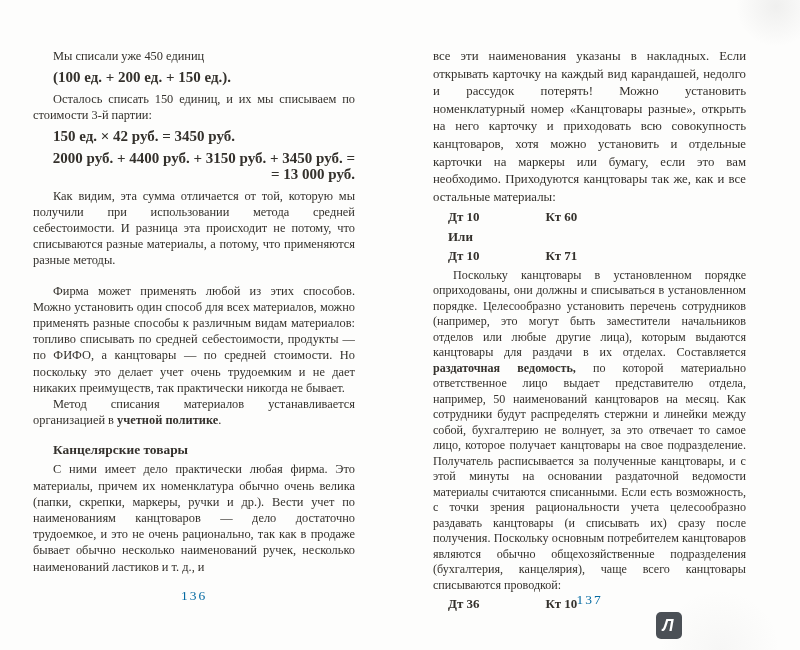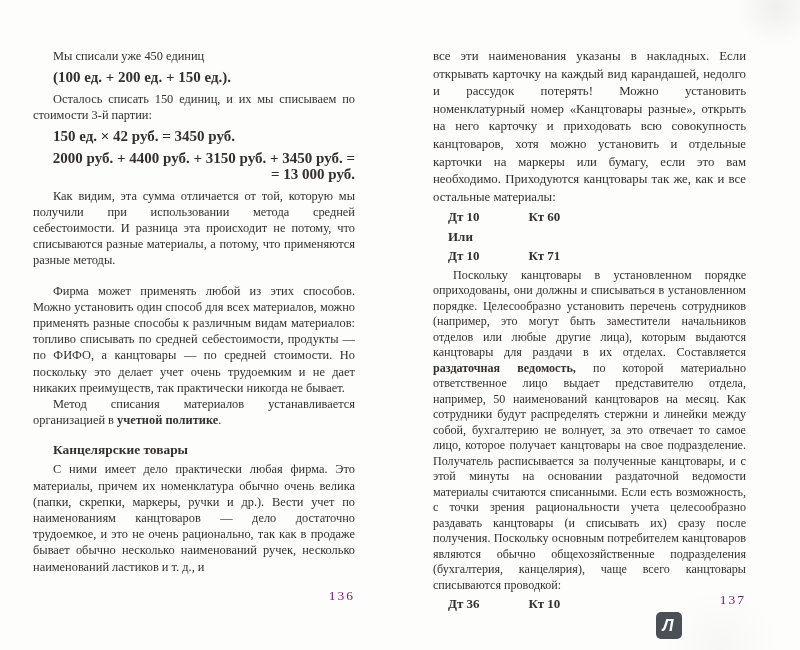--- a/index.html
+++ b/index.html
@@ -24,29 +24,29 @@
   .formula {
     font-weight: bold; margin: 5px 0 5px 20px;
     font-size: 15px; line-height: 16.5px;
   }
   .formula-centered { margin-left: 0; text-align: right; }
   .formula-line { display: block; }
   .entry {
     font-weight: bold; margin: 2px 0 2px 15px;
     font-size: 13px; line-height: 17.5px;
   }
-  .entry .credit { margin-left: 2px; padding-left: 47px; }
+  .entry .credit { margin-left: 19px; padding-left: 47px; }
   .section-heading {
     font-weight: bold; font-size: 13.4px; line-height: 17px;
     margin: 13px 0 3px 20px;
   }
   .inline-bold { font-weight: bold; }
   .page-number {
-    position: absolute; text-align: right;
-    font-size: 13.5px; letter-spacing: 2px; color: #701a75;
+    position: absolute; text-align: center;
+    font-size: 13.5px; letter-spacing: 2px; color: #0369a1;
   }
   .page-number-left  { left: 33px;  width: 322px; top: 588px; }
   .page-number-right { left: 433px; width: 313px; top: 592px; }
   .logo-badge {
     position: absolute; left: 656px; top: 612px;
     width: 26px; height: 27px;
     background: #4b5056; border-radius: 5px;
     display: flex; align-items: center; justify-content: center;
   }
   .logo-letter {

